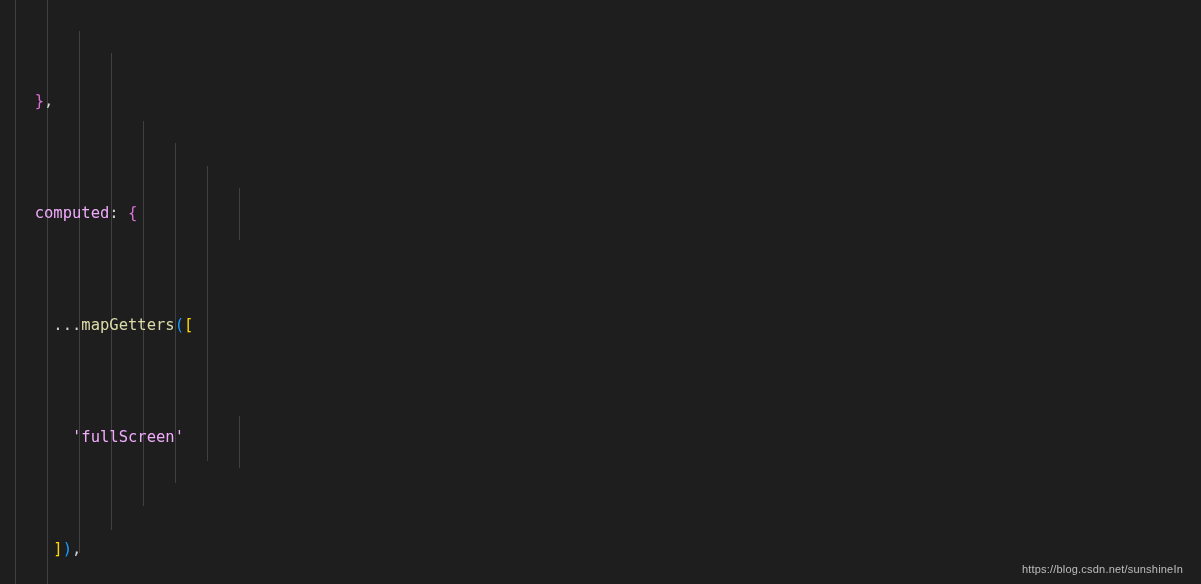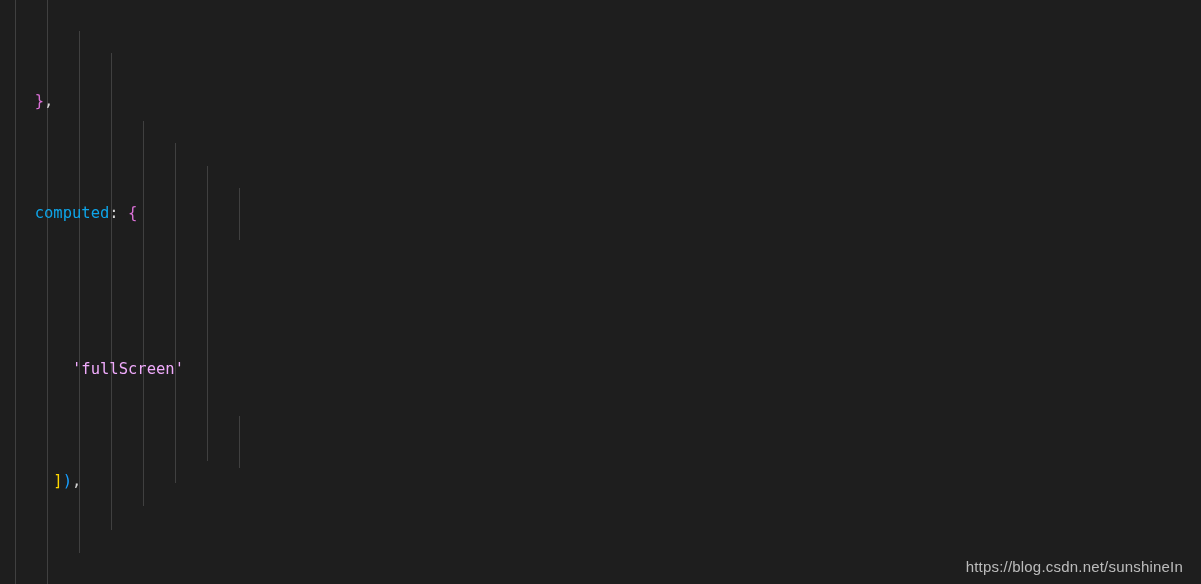--- a/index.html
+++ b/index.html
@@ -48,37 +48,37 @@
 
   .line {
     position: relative;
     height: 22.4px;
     padding-left: 16px;
     white-space: pre;
   }
 
   
   .t-plain   { color: #d4d4d4; }          
-  .t-var     { color: #0ea5e9; }          
+  .t-var     { color: #f0abfc; }          
   .t-fn      { color: #dcdcaa; }          
   .t-str     { color: #f0abfc; }          
   .t-op      { color: #d4d4d4; }
 
   
   .b1 { color: #ffd700; }  
   .b2 { color: #da70d6; }  
   .b3 { color: #179fff; }
 
   #watermark {
     position: absolute;
     right: 18px;
     bottom: 9px;
     color: #c9c9c9;
     font-family: "Liberation Sans", sans-serif;
-    font-size: 15px;
+    font-size: 11px;
     letter-spacing: 0.2px;
     opacity: 0.92;
   }
 </style>
 </head>
 <body>
 
 <div id="editor">
 
   <div class="indent-guides">
@@ -96,20 +96,21 @@
 
   <div id="code">
 
     
     <div class="line"><span class="t-plain">  </span><span class="b2">}</span><span class="t-plain">,</span></div>
 
     
     <div class="line"><span class="t-plain">  </span><span class="t-var">computed</span><span class="t-plain">: </span><span class="b2">{</span></div>
 
     
+    <div class="line"><span class="t-plain">    </span><span class="t-op">...</span><span class="t-fn">mapGetters</span><span class="b3">(</span><span class="b1">[</span></div>
 
     
     <div class="line"><span class="t-plain">      </span><span class="t-str">'fullScreen'</span></div>
 
     
     <div class="line"><span class="t-plain">    </span><span class="b1">]</span><span class="b3">)</span><span class="t-plain">,</span></div>
 
     
     
 

